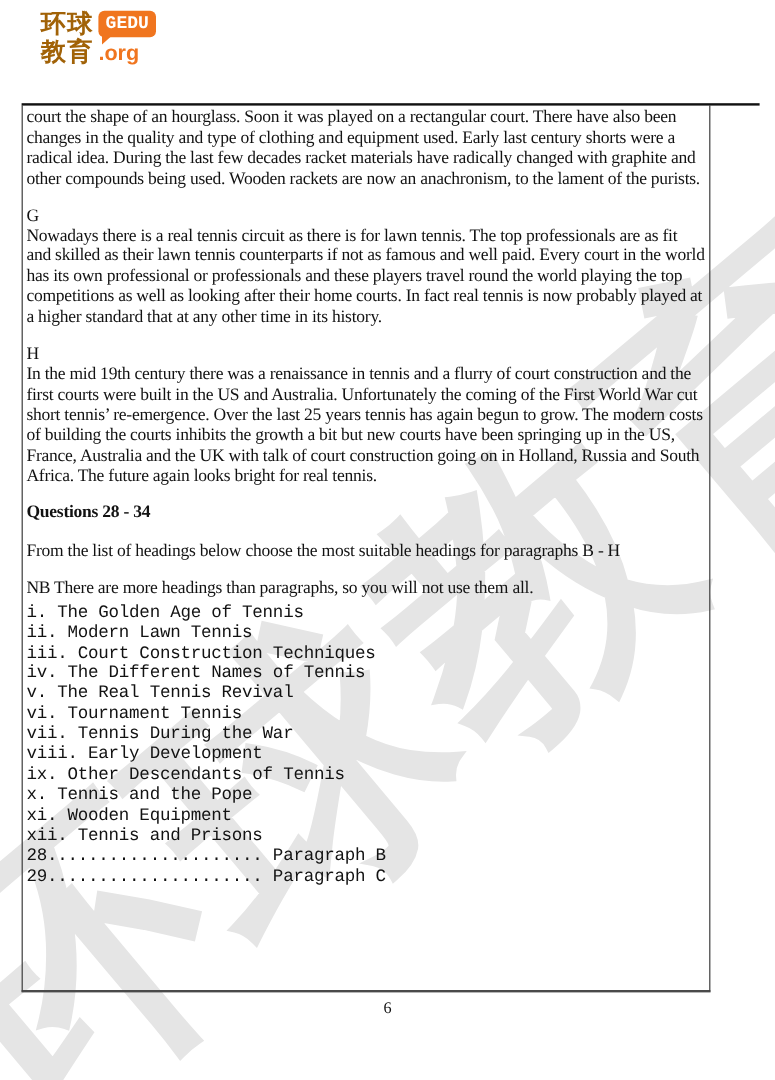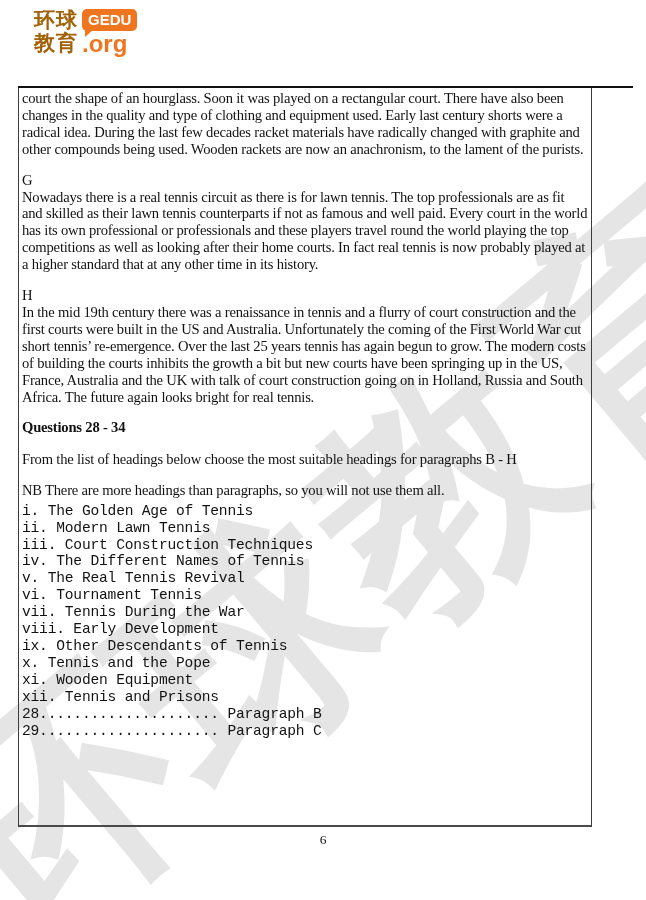--- a/index.html
+++ b/index.html
@@ -17,29 +17,29 @@
   }
   
   .logo { position:absolute; left:34px; top:9px; z-index:2; display:flex; align-items:flex-start; }
   .logo-cn {
     font-family:"DejaVu Sans", sans-serif; font-weight:700;
     font-size:21px; line-height:23px; color:#a16207; letter-spacing:1px;
   }
   .logo-right { margin-left:4px; display:flex; flex-direction:column; align-items:flex-start; }
   .gedu-badge {
     position:relative; background:#f0751f; color:#ffffff;
-    font-family:Liberation Sans, sans-serif; font-weight:700; font-size:15px;
+    font-family:Liberation Mono, monospace; font-weight:700; font-size:15px;
     padding:2px 6px 3px 6px; border-radius:5px; line-height:17px;
   }
   .badge-tail {
     position:absolute; left:3px; bottom:-6px; width:0; height:0;
     border-top:7px solid #f0751f; border-right:8px solid transparent;
   }
   .org-label {
-    font-family:"Liberation Sans", sans-serif; font-weight:700; font-size:24px;
+    font-family:"Liberation Sans", sans-serif; font-weight:700; font-size:18px;
     color:#f0751f; line-height:20px; margin-top:3px;
   }
   
   .top-rule { position:absolute; left:18px; top:86px; width:615px; height:2px; background:#111111; z-index:2; }
   .passage-box {
     position:absolute; left:18px; top:88px; width:574px; height:739px; z-index:1;
     box-sizing:border-box; border-left:1px solid #3c3c3c; border-right:1px solid #3c3c3c;
     border-bottom:2px solid #4a4a4a; padding:2px 3px 16px 3px; overflow:hidden;
     font-size:14.6px; line-height:16.9px; letter-spacing:-0.2px;
   }

